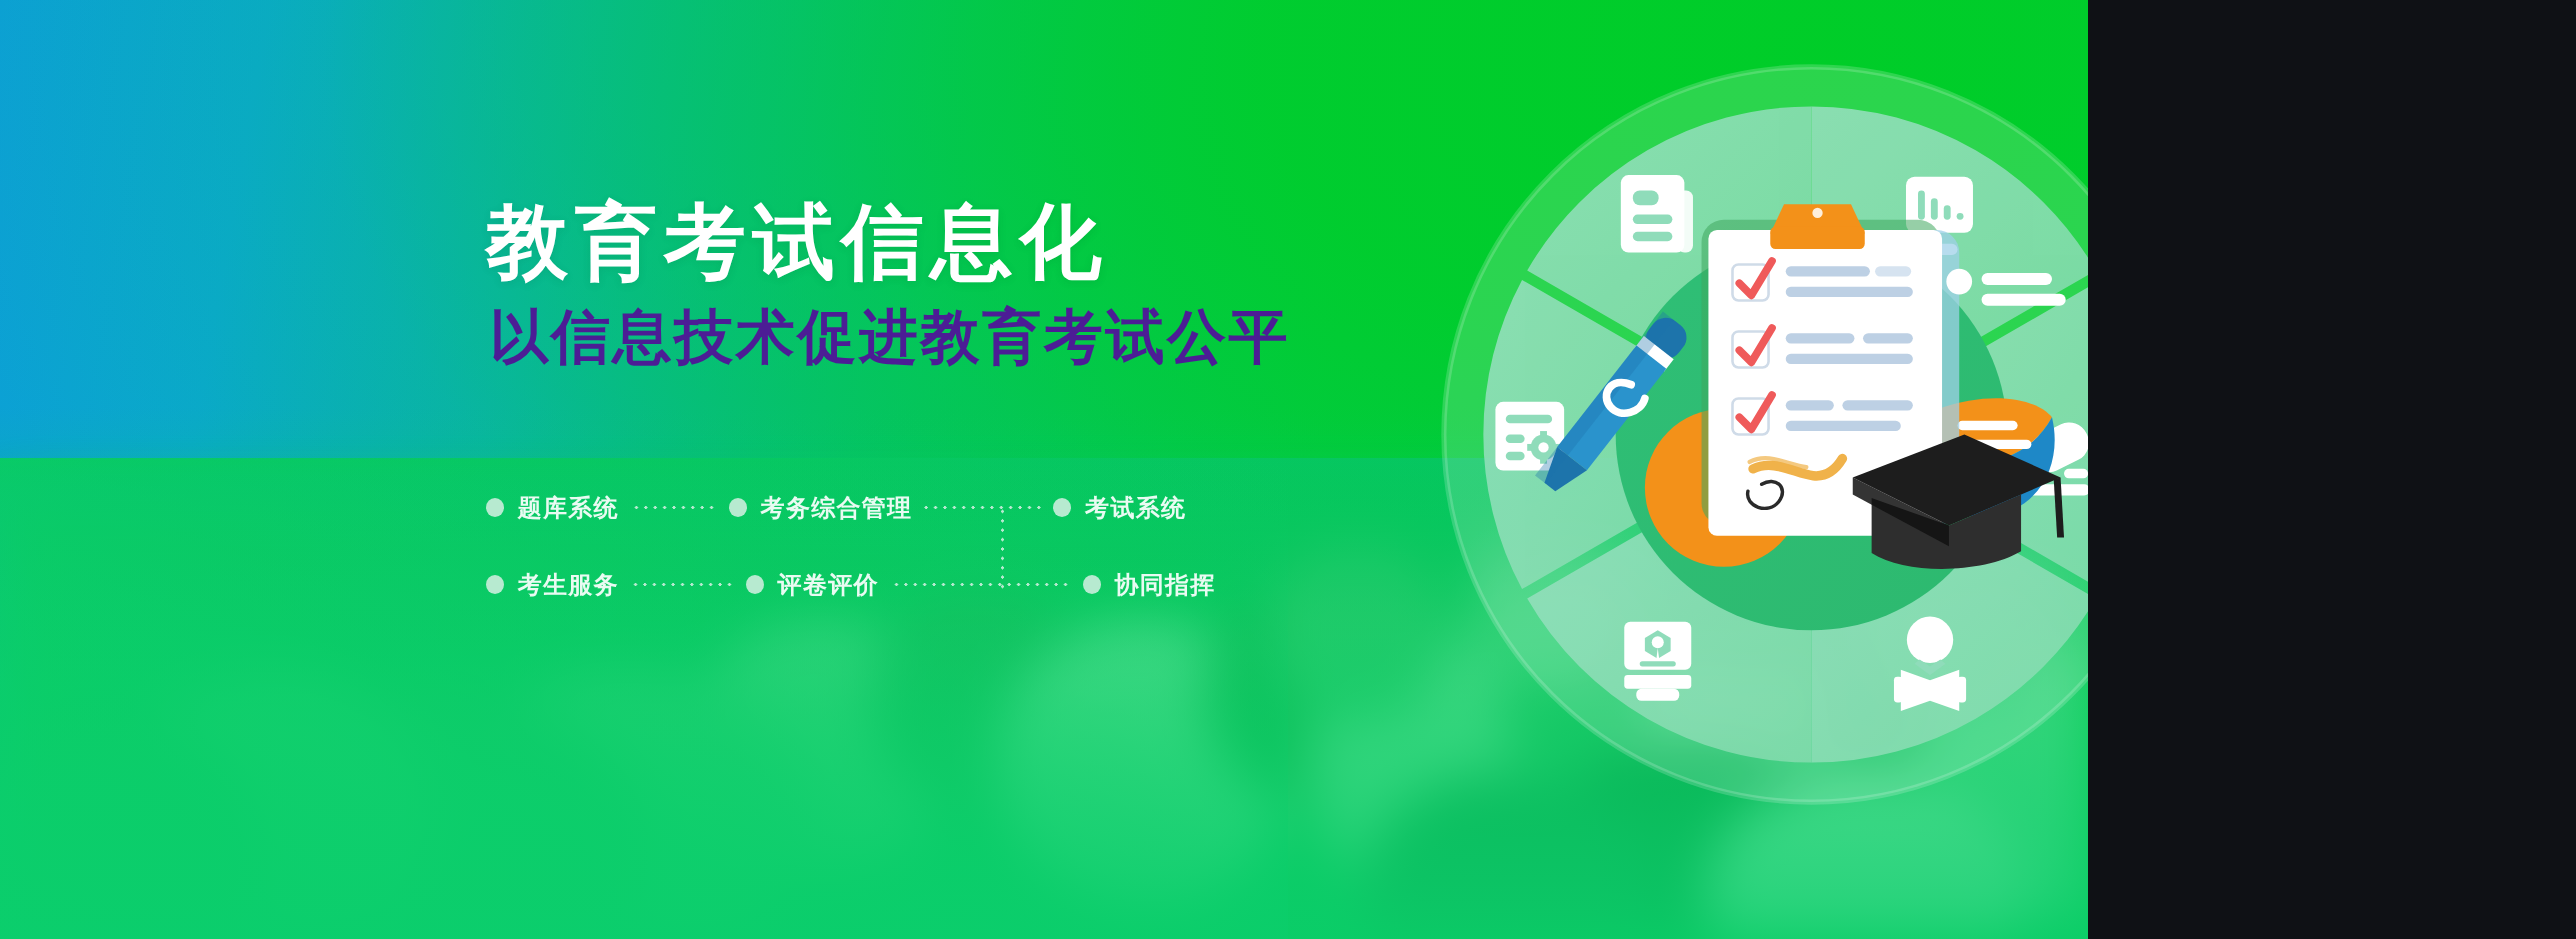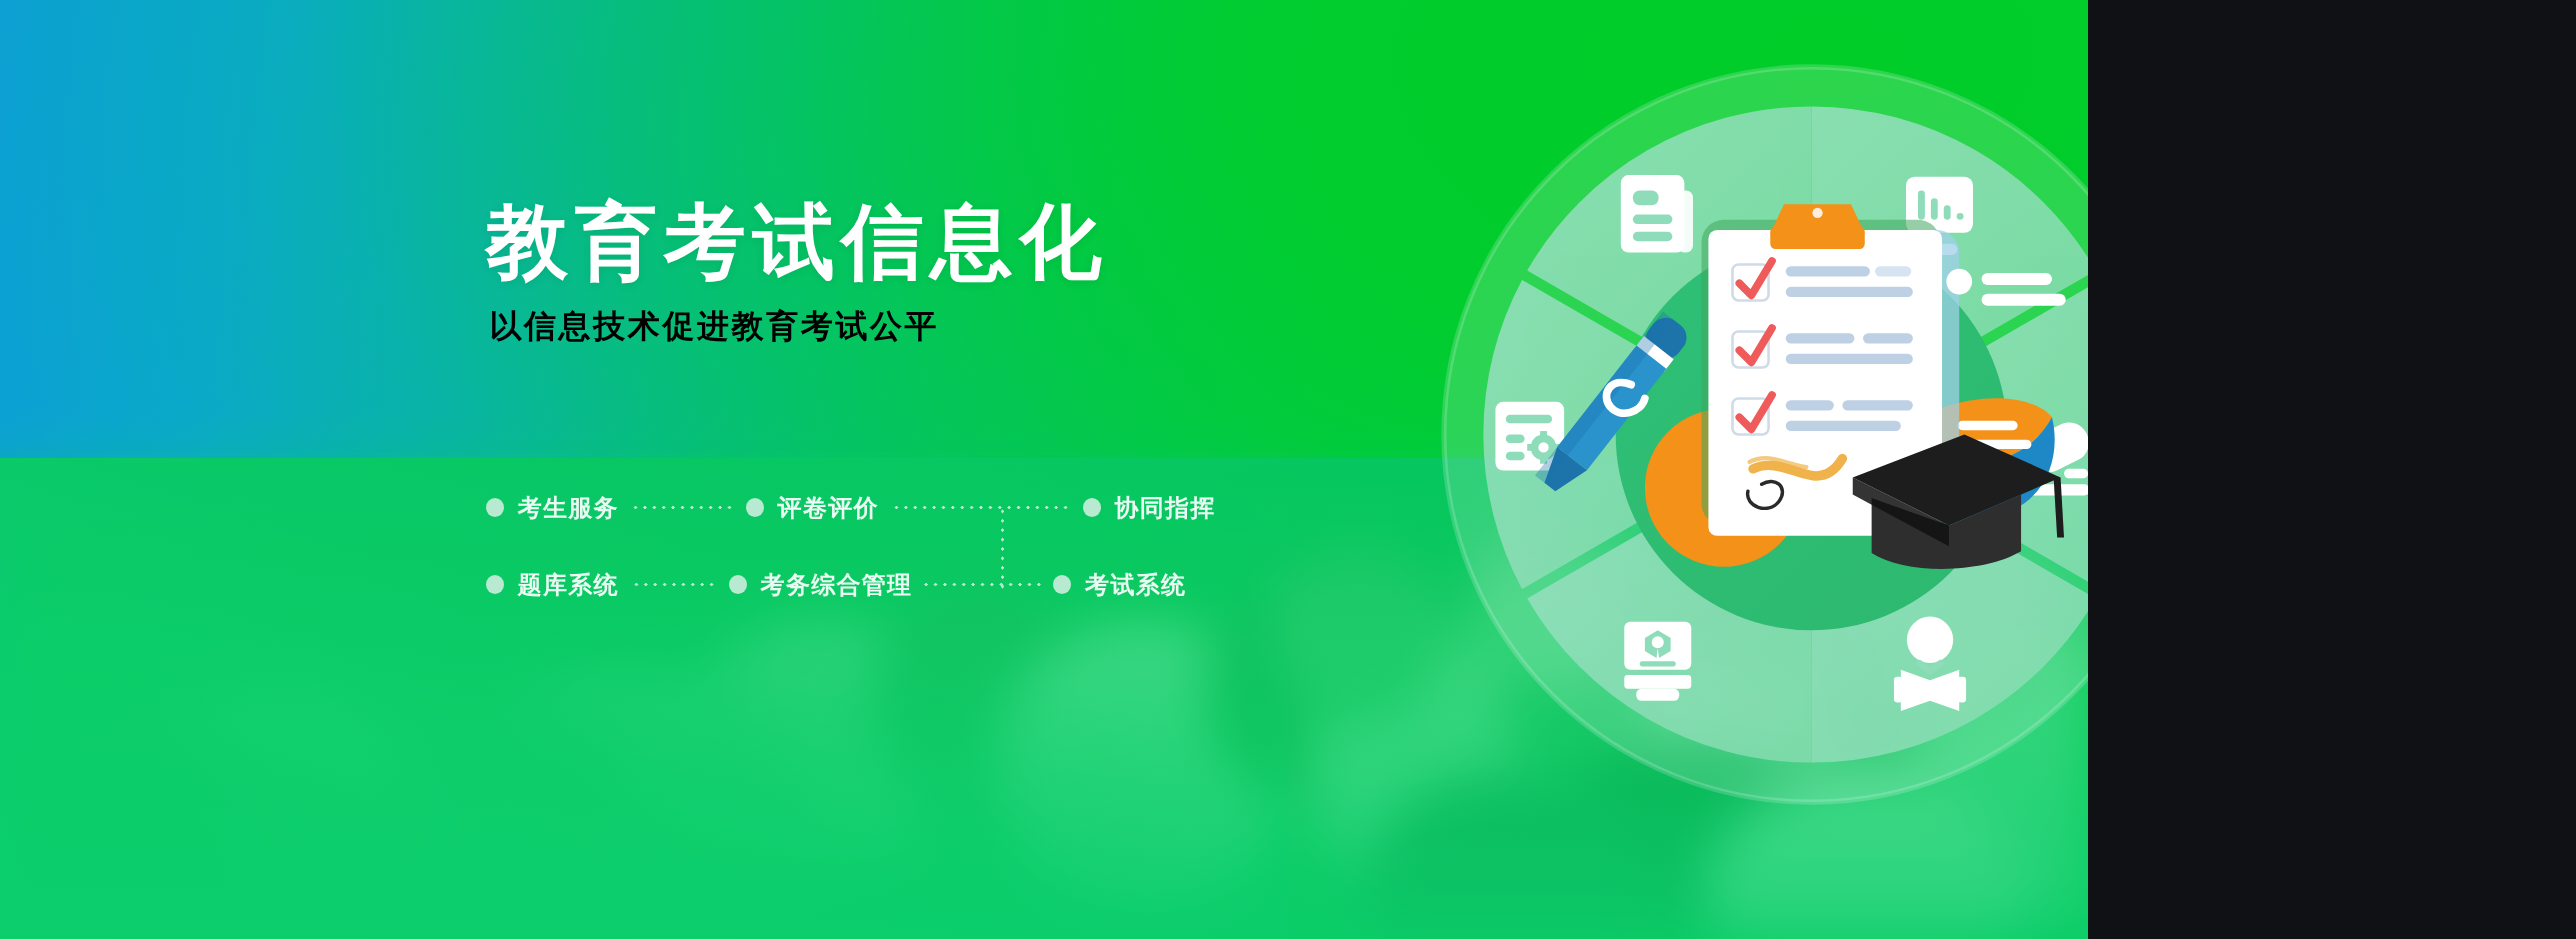--- a/index.html
+++ b/index.html
@@ -87,27 +87,28 @@
     color: #ffffff;
     font-size: 82px;
     font-weight: 700;
     letter-spacing: 6.9px;
     line-height: 1.12;
     margin: 0;
     white-space: nowrap;
     text-shadow: 0 1.7px 8.6px rgba(0,60,30,0.10);
   }
   .subhead {
-    color: #000000;
-    font-size: 32px;
+    color: #4c1d95;
+    font-size: 59px;
     font-weight: 700;
     letter-spacing: 2.6px;
     line-height: 1.2;
     margin: 19px 0 0 3.4px;
     white-space: nowrap;
+    font-family: Liberation Mono, monospace;
   }
 
   
   .features {
     position: absolute;
     left: 486px;
     top: 488px;
     z-index: 20;
   }
   .feat-row {
@@ -370,37 +371,37 @@
 
   <div class="text-block">
     <h1 class="headline">教育考试信息化</h1>
     <p class="subhead">以信息技术促进教育考试公平</p>
   </div>
 
   <div class="features">
 
     <div class="feat-row">
       <span class="dot"></span>
+      <span class="feat-label">题库系统</span>
+      <span class="dashes d1"></span>
+      <span class="dot"></span>
+      <span class="feat-label">考务综合管理</span>
+      <span class="dashes d2"></span>
+      <span class="dot"></span>
+      <span class="feat-label">考试系统</span>
+    </div>
+
+    <div class="feat-row">
+      <span class="dot"></span>
       <span class="feat-label">考生服务</span>
       <span class="dashes d3"></span>
       <span class="dot"></span>
       <span class="feat-label">评卷评价</span>
       <span class="dashes d4"></span>
       <span class="dot"></span>
       <span class="feat-label">协同指挥</span>
     </div>
-
-    <div class="feat-row">
-      <span class="dot"></span>
-      <span class="feat-label">题库系统</span>
-      <span class="dashes d1"></span>
-      <span class="dot"></span>
-      <span class="feat-label">考务综合管理</span>
-      <span class="dashes d2"></span>
-      <span class="dot"></span>
-      <span class="feat-label">考试系统</span>
-    </div>
   </div>
 
   <div class="vlink"></div>
 
 </div>
 
 
 </body></html>

